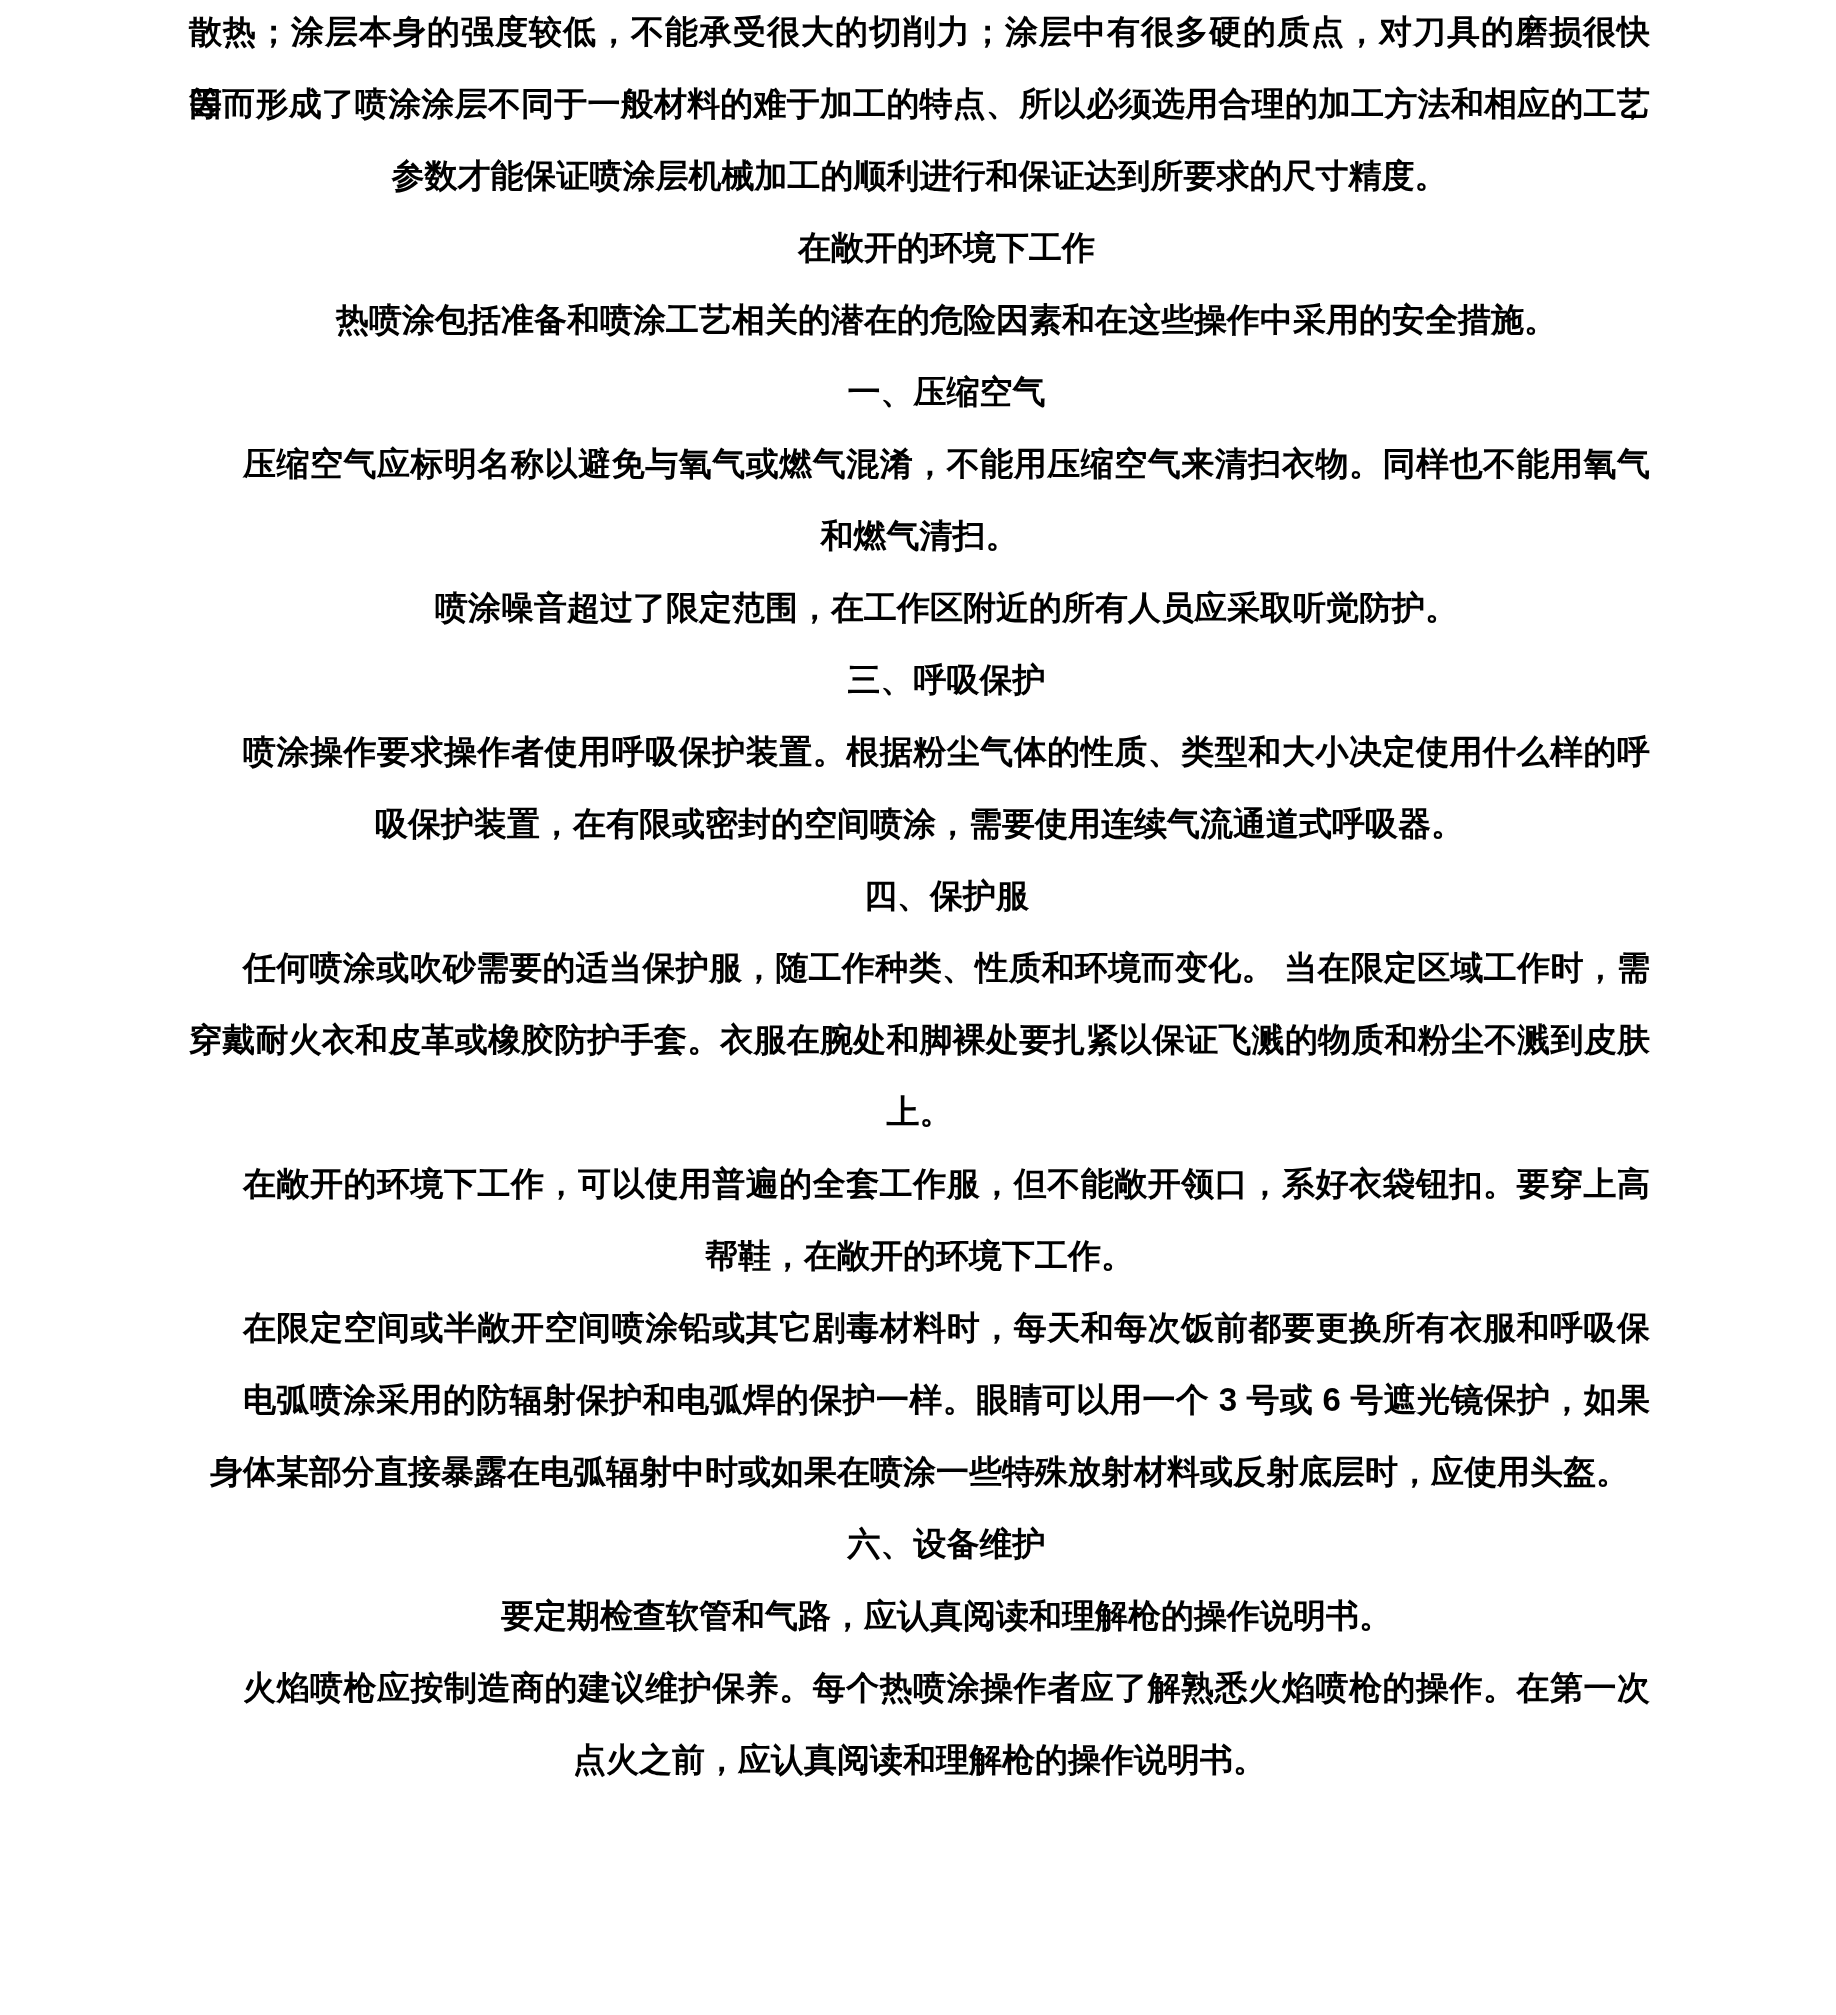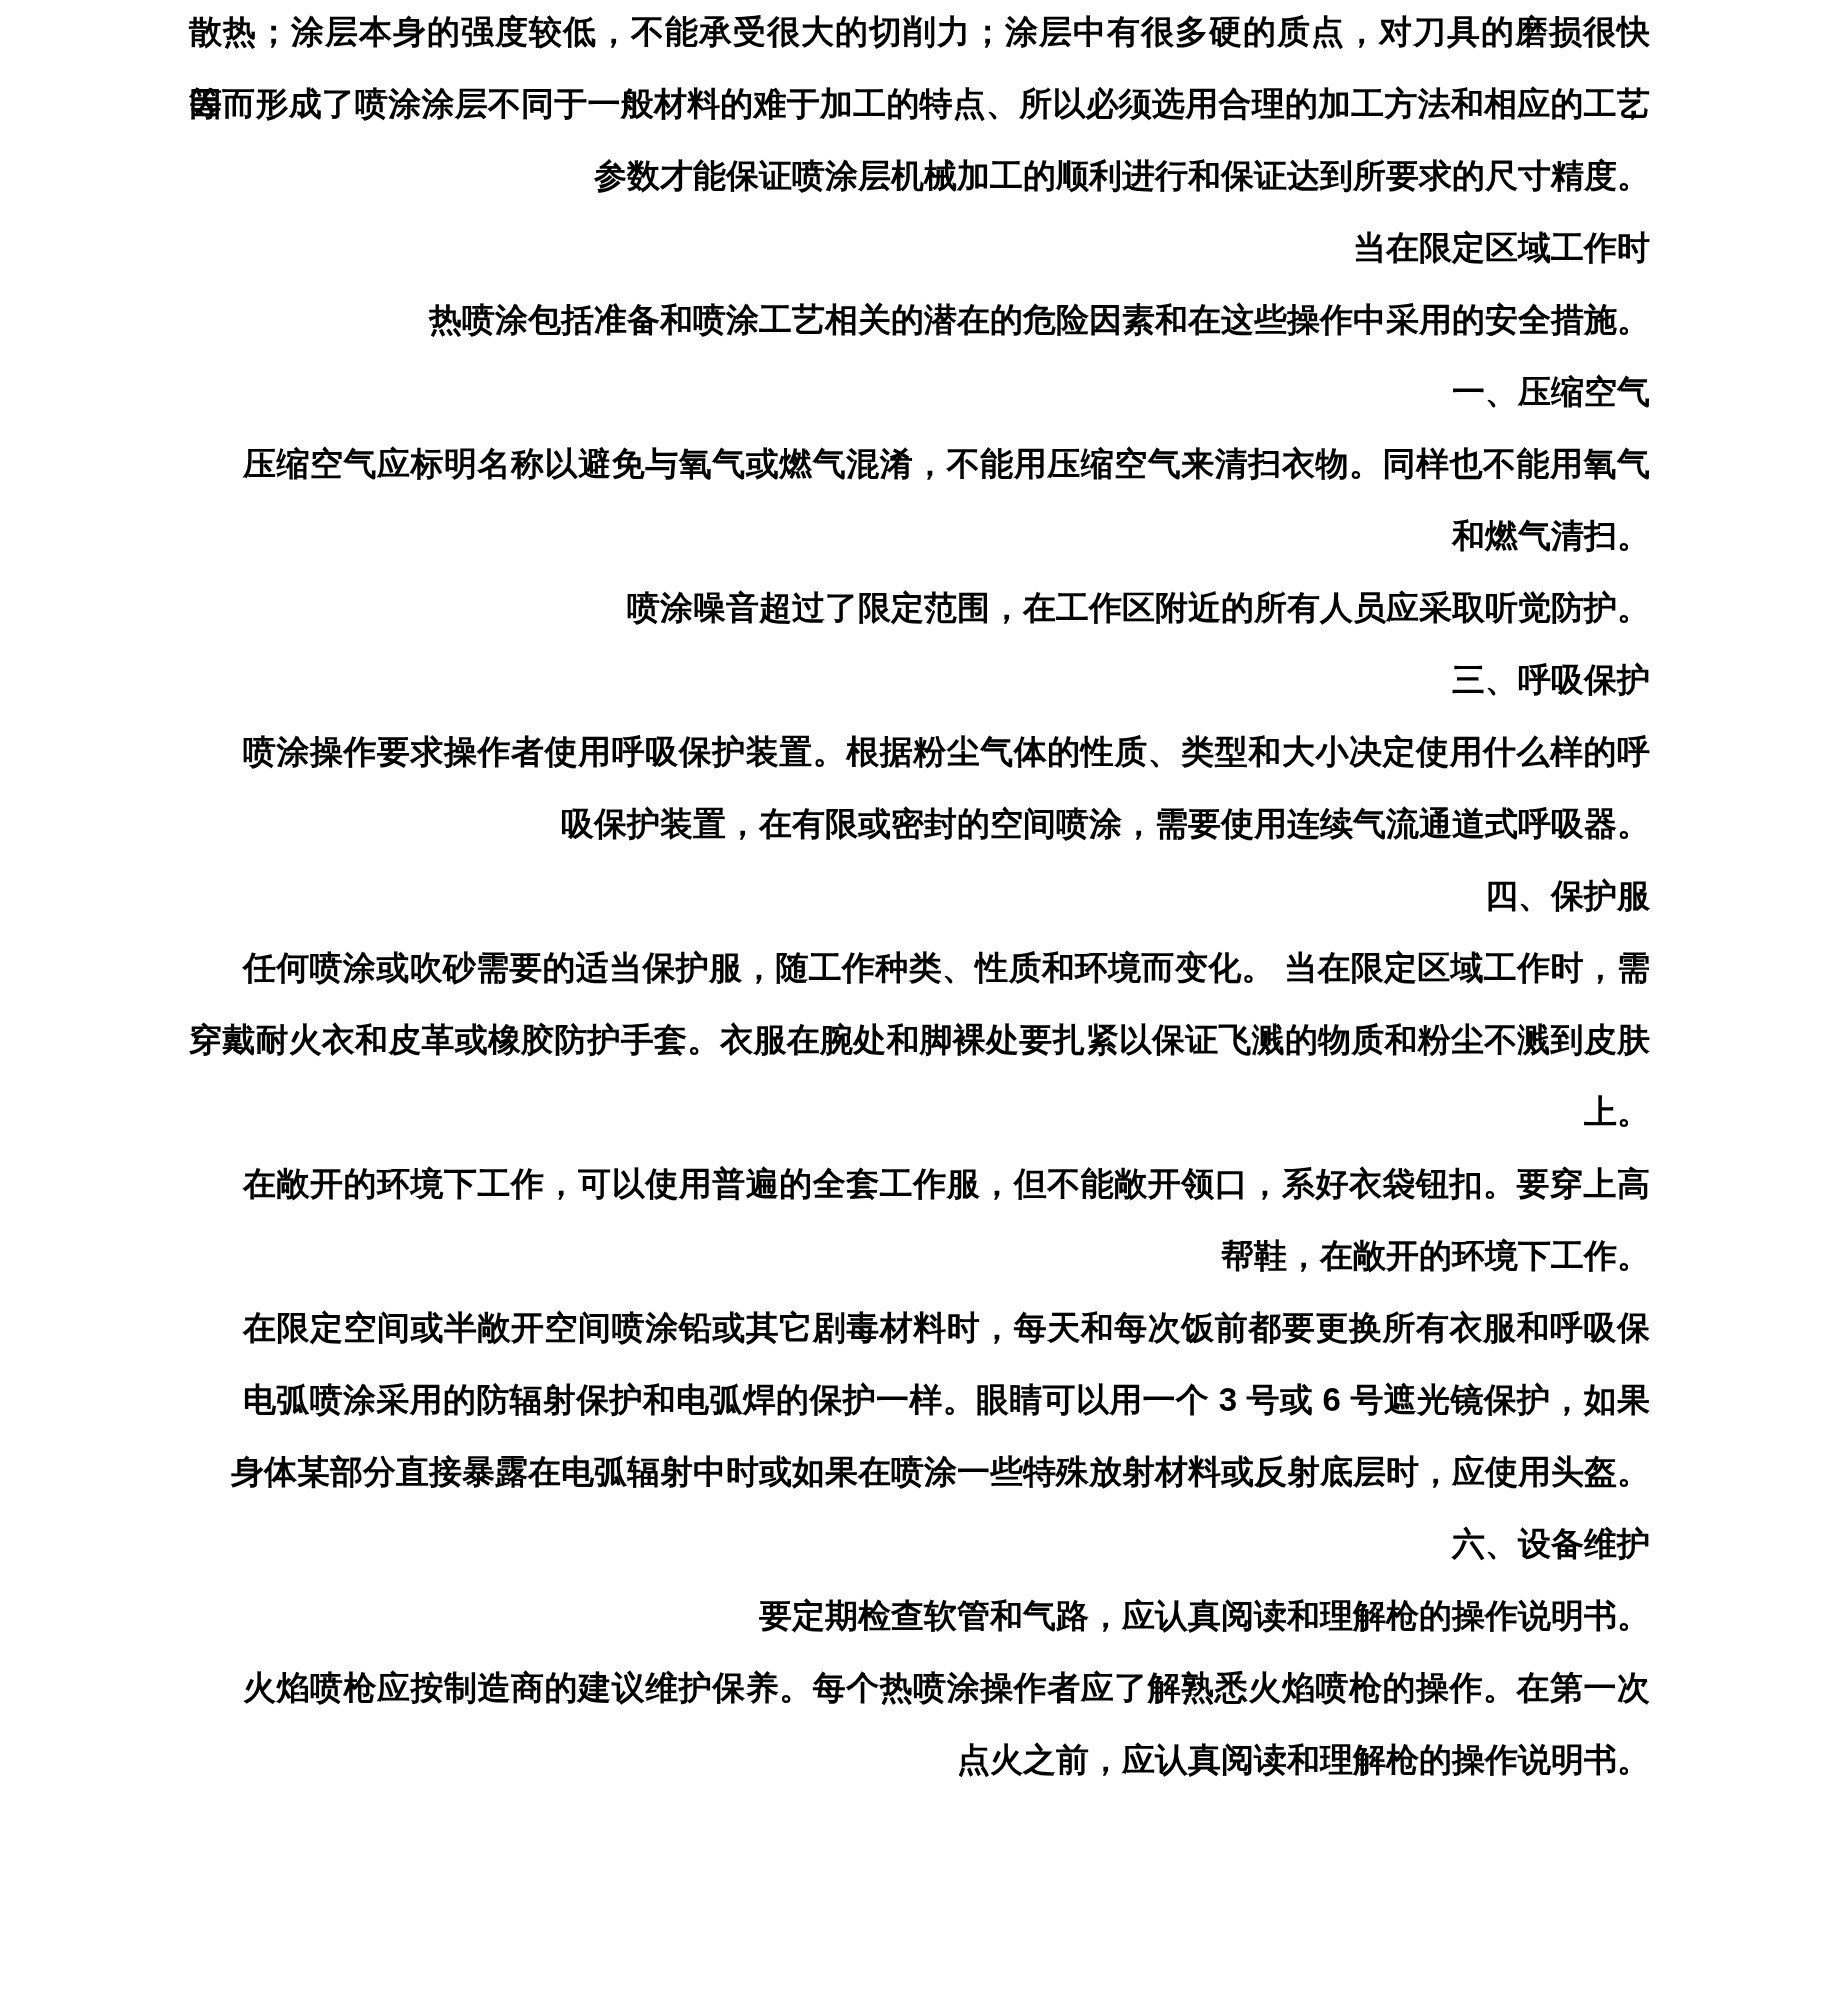--- a/index.html
+++ b/index.html
@@ -24,41 +24,41 @@
   .line {
     box-sizing: border-box;
     width: 100%;
     height: 72px;
     line-height: 72px;
     font-size: 33px;
     font-weight: 700;
     color: #000000;
     white-space: pre;
     letter-spacing: 0px;
-    text-align: right;
+    text-align: center;
   }
   .line.indent {
     padding-left: 54px;
   }
   .line.justify {
     white-space: normal;
     text-align: justify;
     text-align-last: justify;
     text-justify: inter-ideograph;
   }
 </style>
 </head>
 <body>
 
 <div class="page">
   <div class="text-block">
       <div class="line justify">散热；涂层本身的强度较低，不能承受很大的切削力；涂层中有很多硬的质点，对刀具的磨损很快等，</div>
       <div class="line justify">因而形成了喷涂涂层不同于一般材料的难于加工的特点、所以必须选用合理的加工方法和相应的工艺</div>
       <div class="line">参数才能保证喷涂层机械加工的顺利进行和保证达到所要求的尺寸精度。</div>
-      <div class="line indent">当在限定区域工作时</div>
+      <div class="line indent">在敞开的环境下工作</div>
       <div class="line indent">热喷涂包括准备和喷涂工艺相关的潜在的危险因素和在这些操作中采用的安全措施。</div>
       <div class="line indent">一、压缩空气</div>
       <div class="line indent justify">压缩空气应标明名称以避免与氧气或燃气混淆，不能用压缩空气来清扫衣物。同样也不能用氧气</div>
       <div class="line">和燃气清扫。</div>
       <div class="line indent">喷涂噪音超过了限定范围，在工作区附近的所有人员应采取听觉防护。</div>
       <div class="line indent">三、呼吸保护</div>
       <div class="line indent justify">喷涂操作要求操作者使用呼吸保护装置。根据粉尘气体的性质、类型和大小决定使用什么样的呼</div>
       <div class="line">吸保护装置，在有限或密封的空间喷涂，需要使用连续气流通道式呼吸器。</div>
       <div class="line indent">四、保护服</div>
       <div class="line indent justify">任何喷涂或吹砂需要的适当保护服，随工作种类、性质和环境而变化。 当在限定区域工作时，需</div>

